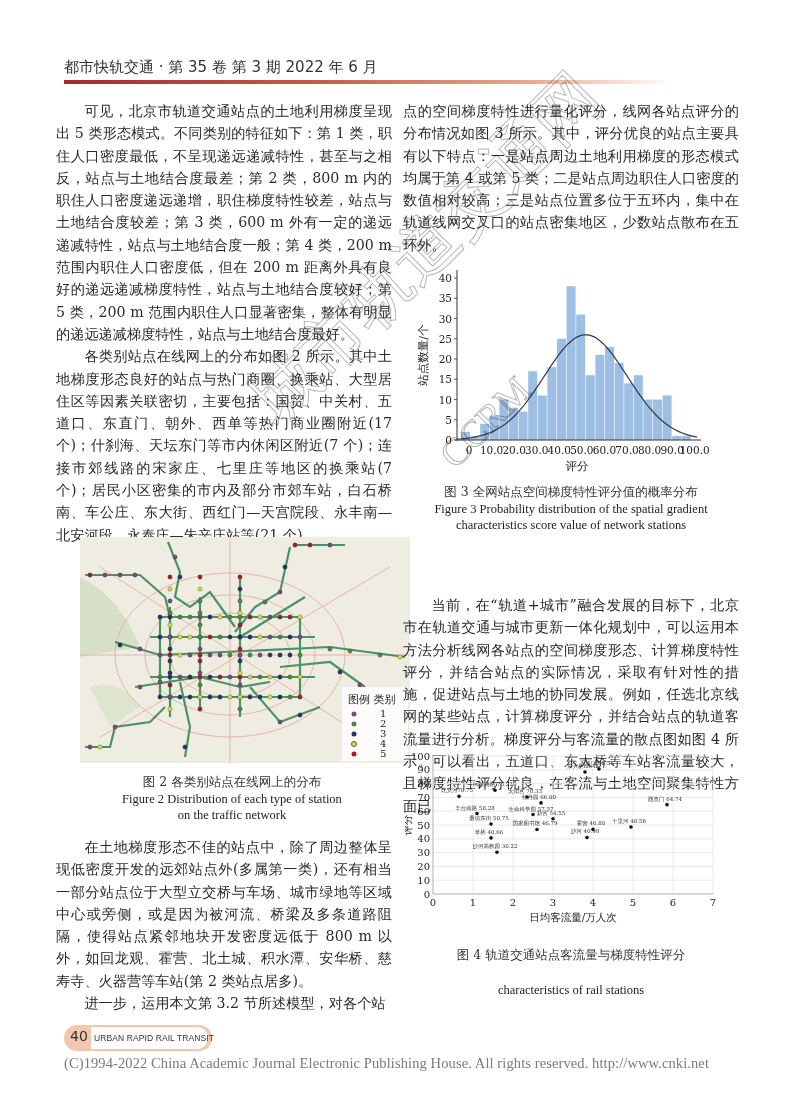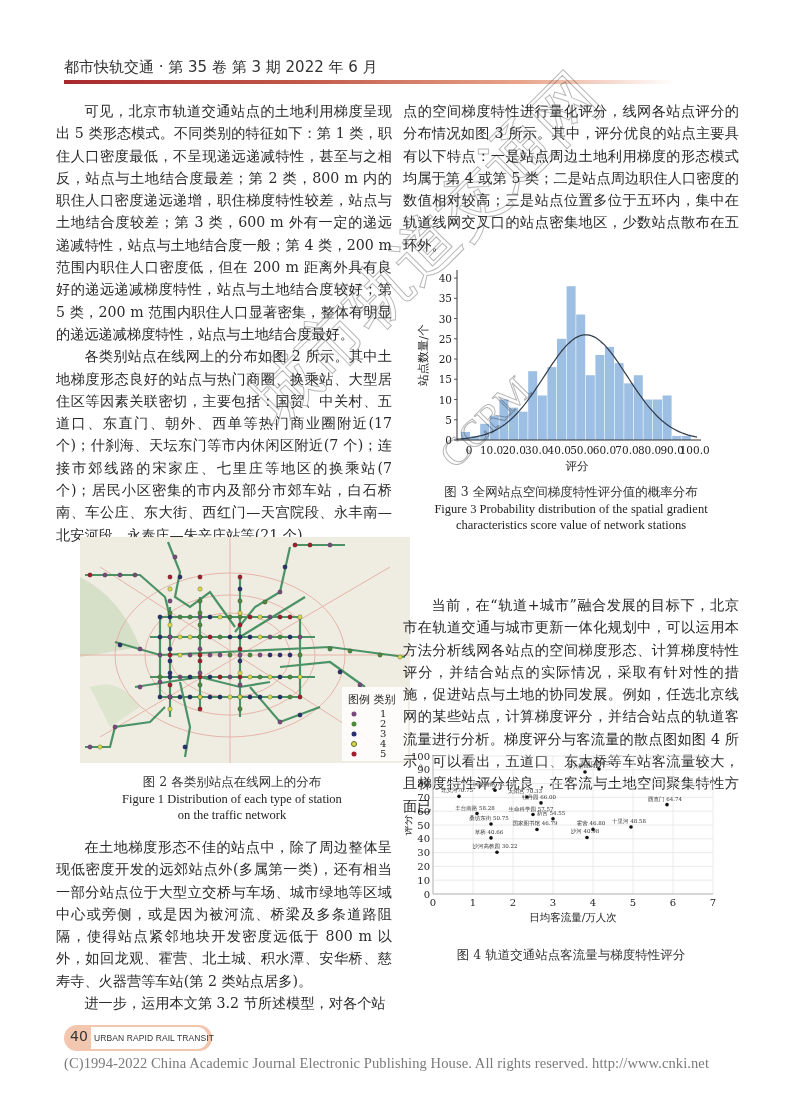--- a/index.html
+++ b/index.html
@@ -227,21 +227,21 @@
           <text x="300" y="210" font-size="10" fill="#222">4</text>
           <circle cx="274" cy="217" r="2.5" fill="#a31d2a" stroke="none"></circle>
           <text x="300" y="220" font-size="10" fill="#222">5</text>
         </g>
     </g>
   </svg>
 </div>
 
 <div style="position:absolute; left:64px; top:773px; width:336px;">
   <div class="caption-zh">图 2   各类别站点在线网上的分布</div>
-  <div class="caption-en">Figure 1    Distribution of each type of station</div>
+  <div class="caption-en">Figure 2    Distribution of each type of station</div>
   <div class="caption-en">on the traffic network</div>
 </div>
 
 <div class="col left" style="top:836px;">
   <p class="indent">在土地梯度形态不佳的站点中，除了周边整体呈现低密度开发的远郊站点外(多属第一类)，还有相当一部分站点位于大型立交桥与车场、城市绿地等区域中心或旁侧，或是因为被河流、桥梁及多条道路阻隔，使得站点紧邻地块开发密度远低于 800 m 以外，如回龙观、霍营、北土城、积水潭、安华桥、慈寿寺、火器营等车站(第 2 类站点居多)。</p>
   <p class="indent">进一步，运用本文第 3.2 节所述模型，对各个站</p>
 </div>
 
 <div class="col right" style="top:100px;">
   <p>点的空间梯度特性进行量化评分，线网各站点评分的分布情况如图 3 所示。其中，评分优良的站点主要具有以下特点：一是站点周边土地利用梯度的形态模式均属于第 4 或第 5 类；二是站点周边职住人口密度的数值相对较高；三是站点位置多位于五环内，集中在轨道线网交叉口的站点密集地区，少数站点散布在五环外。</p>
@@ -394,20 +394,21 @@
       <circle cx="226" cy="76.9596" r="1.8" fill="#111"></circle>
       <text x="224" y="72.9596" font-size="5.5" text-anchor="middle" fill="#333">十里河 48.58</text>
       <circle cx="262" cy="54.6588" r="1.8" fill="#111"></circle>
       <text x="260" y="50.6588" font-size="5.5" text-anchor="middle" fill="#333">西直门 64.74</text>
       <text x="168" y="171" font-size="10.5" text-anchor="middle" fill="#222">日均客流量/万人次</text>
       <text x="6" y="75" font-size="10.5" text-anchor="middle" fill="#222" transform="rotate(-90 6 75)">评分</text>
     </svg>
 </div>
 <div style="position:absolute; left:403px; top:946px; width:336px;">
   <div class="caption-zh" style="margin-bottom:18px;">图 4   轨道交通站点客流量与梯度特性评分</div>
+  <div class="caption-en">characteristics of rail stations</div>
 </div>
 
 <div class="watermark">城市轨道交通网</div>
 <div class="watermark2">CCRM</div>
 
 <div class="footer-badge">
     <div class="inner"></div>
   </div>
 <div class="page-num">40</div>
 <div class="journal-en">URBAN RAPID RAIL TRANSIT</div>

